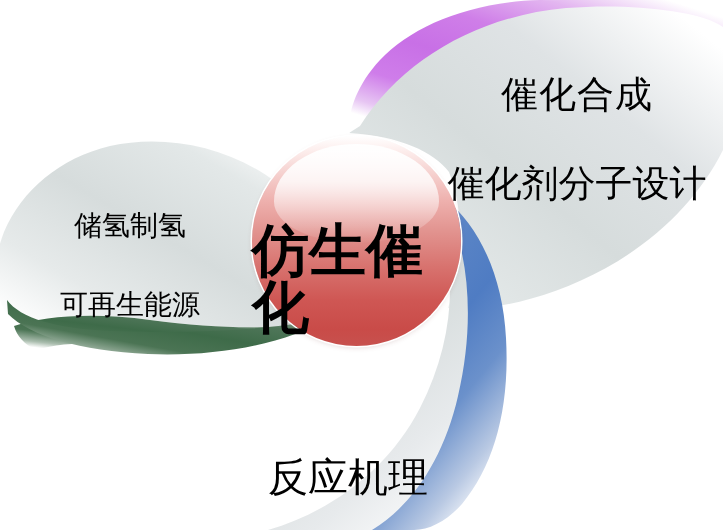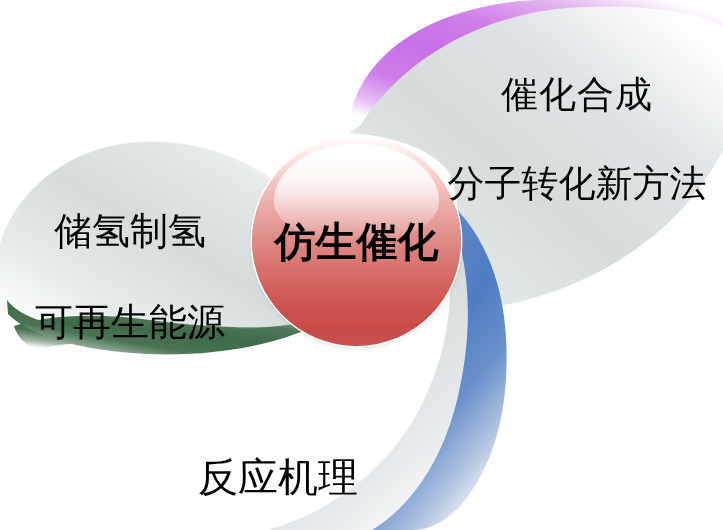--- a/index.html
+++ b/index.html
@@ -45,31 +45,31 @@
     text-align: center;
     width: 292px;
   }
   #label-catalytic-synthesis .line-1 { letter-spacing: 1px; }
   #label-catalytic-synthesis .line-2 { letter-spacing: 0px; }
 
   
   #label-hydrogen-energy {
     left: 16px;
     top: 162px;
-    font-size: 38px;
+    font-size: 28px;
     text-align: center;
     width: 228px;
   }
 
   
   #label-reaction-mechanism {
     left: 198px;
     top: 407px;
     font-size: 40px;
-    text-align: left;
+    text-align: center;
     width: 300px;
   }
 
   
   #core-sphere {
     position: absolute;
     left: 252px;
     top: 136px;
     width: 209px;
     height: 210px;
@@ -99,22 +99,22 @@
         rgba(255,255,255,0.80) 38%,
         rgba(255,255,255,0.34) 72%,
         rgba(255,255,255,0.02) 100%);
     pointer-events: none;
   }
   #core-sphere-label {
     position: absolute;
     left: 0;
     right: 0;
     top: 86px;
-    text-align: center;
-    font-size: 41px;
+    text-align: left;
+    font-size: 57px;
     font-weight: 700;
     color: #000000;
     letter-spacing: 0px;
     line-height: 1;
   }
 </style>
 </head>
 <body>
 
 <div id="stage">
@@ -247,21 +247,21 @@
     </g>
   </svg>
 
   <div id="core-sphere">
     <div id="core-sphere-gloss"></div>
     <div id="core-sphere-label">仿生催化</div>
   </div>
 
   <div class="label" id="label-catalytic-synthesis">
     <span class="label-line line-1">催化合成</span>
-    <span class="label-line line-2">分子转化新方法</span>
+    <span class="label-line line-2">催化剂分子设计</span>
   </div>
 
   <div class="label" id="label-hydrogen-energy">
     <span class="label-line line-1">储氢制氢</span>
     <span class="label-line line-2">可再生能源</span>
   </div>
 
   <div class="label" id="label-reaction-mechanism">
     <span class="label-line line-1">反应机理</span>
   </div>

